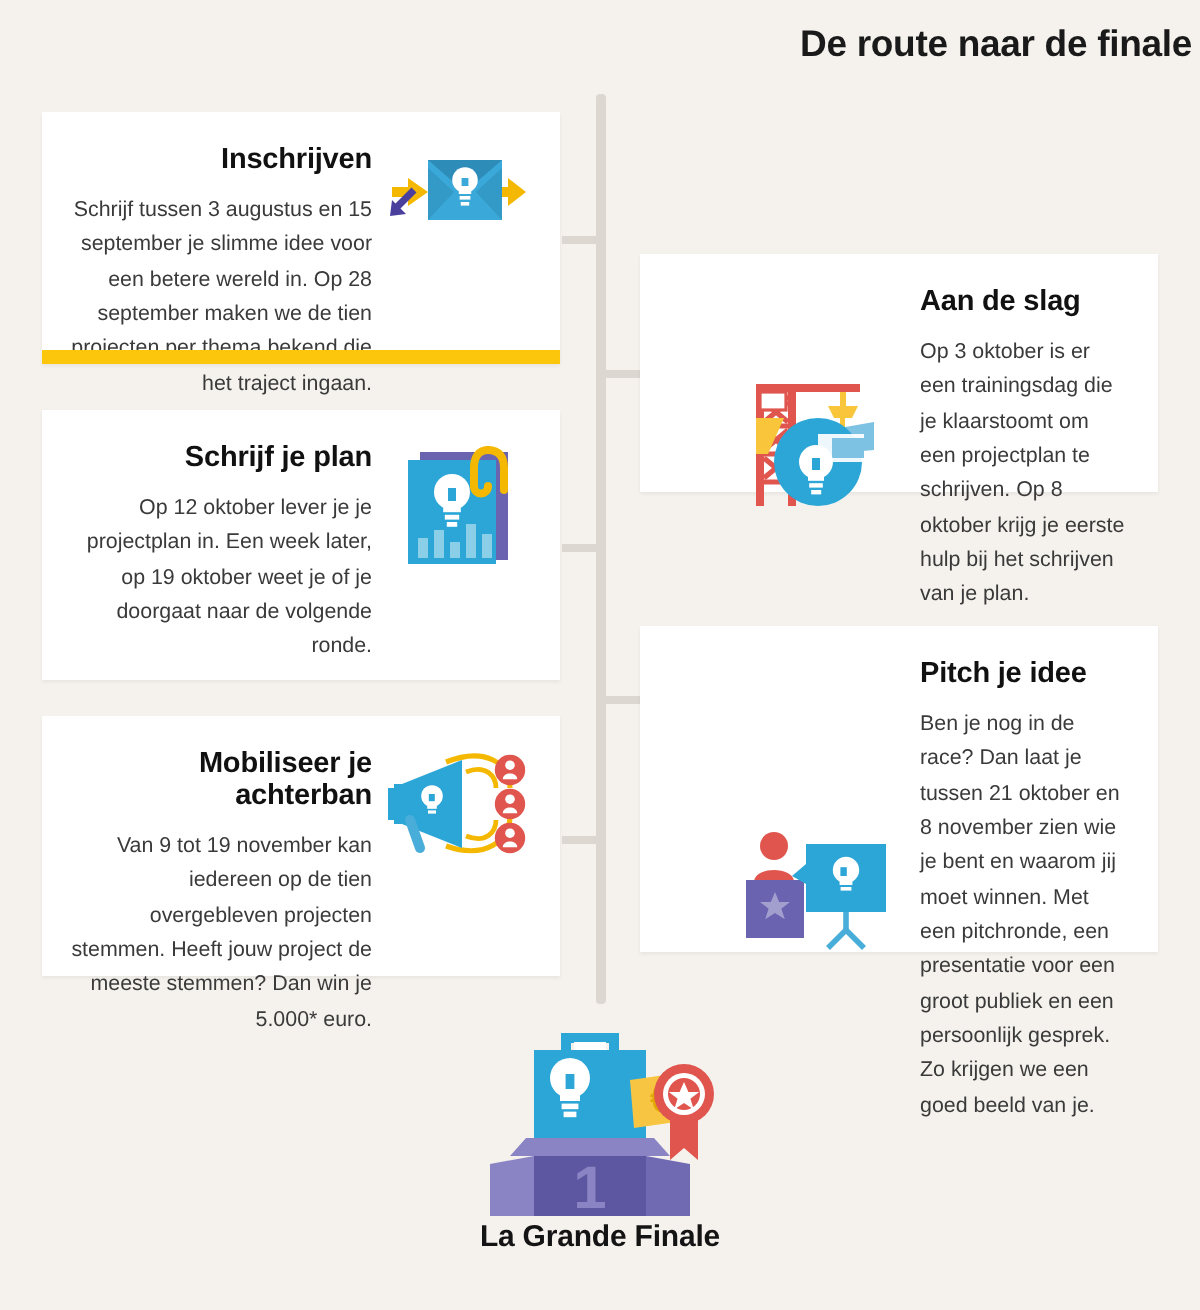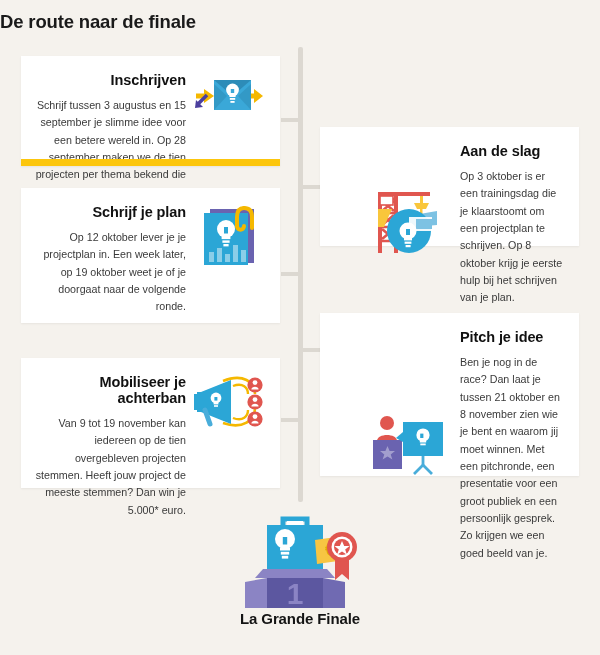--- a/index.html
+++ b/index.html
@@ -15,21 +15,21 @@
     overflow: hidden;
     -webkit-font-smoothing: antialiased;
   }
 
   
   .page-title {
     position: absolute;
     top: 11px;
     left: 0;
     width: 596px;
-    text-align: left;
+    text-align: right;
     font-size: 18.5px;
     font-weight: bold;
     color: #1a1a1a;
     letter-spacing: -0.15px;
   }
 
   
   .spine {
     position: absolute;
     left: 298px;
@@ -121,21 +121,21 @@
 
 <div class="page-title">De route naar de finale</div>
 
 <div class="spine"></div>
 <div class="connector conn-left" style="top:118px;"></div>
 <div class="connector conn-right" style="top:185px;"></div>
 <div class="connector conn-left" style="top:272px;"></div>
 <div class="connector conn-right" style="top:348px;"></div>
 <div class="connector conn-left" style="top:418px;"></div>
 
-<div class="card left" style="top:56px;height:110px;">
+<div class="card left" style="top:56px;height:126px;">
   <div class="card-inner">
     <div class="card-icon">
       <svg width="70" height="48" viewBox="0 0 70 48">
 
         <path d="M2 24 L14 24" stroke="#f5b800" stroke-width="5"></path>
         <path d="M10 17 L20 24 L10 31 Z" fill="#f5b800"></path>
 
         <path d="M3 33 L13 23" stroke="#4b3f9e" stroke-width="3.5"></path>
         <path d="M1 36 L2 28 L9 35 Z" fill="#4b3f9e"></path>
 
@@ -199,21 +199,21 @@
         <rect x="36" y="42" width="4" height="6" fill="#2ba6d6"></rect>
       </svg>
     </div>
     <div class="card-text">
       <div class="card-title">Aan de slag</div>
       <div class="card-body">Op 3 oktober is er een trainingsdag die je klaarstoomt om een projectplan te schrijven. Op 8 oktober krijg je eerste hulp bij het schrijven van je plan.</div>
     </div>
   </div>
 </div>
 
-<div class="card left" style="top:188px;height:135px;">
+<div class="card left" style="top:205px;height:135px;">
   <div class="card-inner">
     <div class="card-icon">
       <svg width="66" height="66" viewBox="0 0 66 66">
 
         <rect x="14" y="5" width="44" height="54" fill="#6a63b0"></rect>
 
         <rect x="8" y="9" width="44" height="52" fill="#2ba6d6"></rect>
 
         <path d="M48 4 C54 4 56 8 56 13 L56 24" stroke="#f5b800" stroke-width="4" fill="none" stroke-linecap="round"></path>
         <path d="M48 4 C43 4 41 8 41 13 L41 22" stroke="#f5b800" stroke-width="4" fill="none" stroke-linecap="round"></path>

